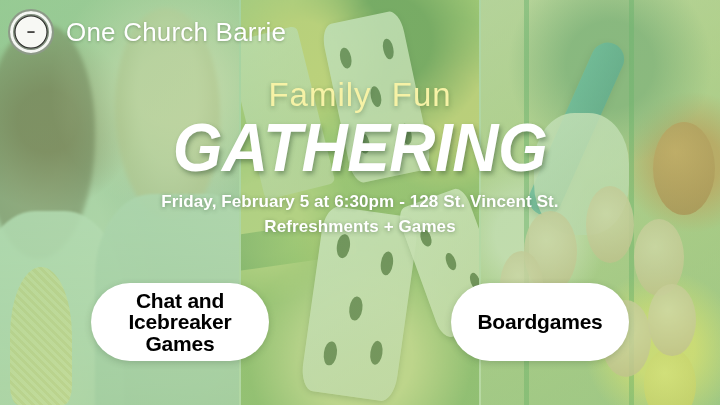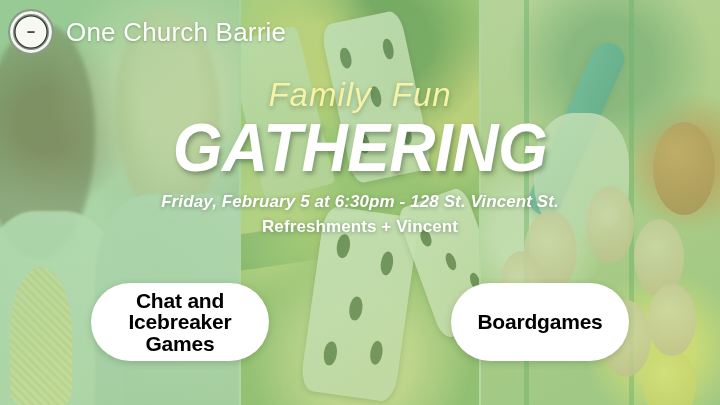--- a/index.html
+++ b/index.html
@@ -205,21 +205,20 @@
   .center {
     position: absolute;
     left: 0; right: 0;
     top: 78px;
     text-align: center;
     z-index: 6;
   }
   .familyfun {
     color: #f6f2a6;
     font-size: 33px;
-    font-style: italic;
     font-weight: 400;
     letter-spacing: 1px;
     word-spacing: 10px;
     line-height: 1;
     text-shadow: 0 2px 5px rgba(50,80,40,.38);
     margin: 0;
   }
   .gathering {
     color: #ffffff;
     font-size: 68px;
@@ -234,21 +233,20 @@
   .details {
     margin-top: 12px;
   }
   .line1 {
     color: #ffffff;
     font-size: 17px;
     font-weight: 600;
     letter-spacing: .1px;
     text-shadow: 0 1px 4px rgba(45,75,45,.45);
     margin: 0;
-    font-style: italic;
   }
   .line2 {
     color: #ffffff;
     font-size: 17px;
     font-weight: 600;
     letter-spacing: .1px;
     text-shadow: 0 1px 4px rgba(45,75,45,.45);
     margin: 5px 0 0 0;
   }
 
@@ -360,21 +358,21 @@
       </svg>
     </div>
     <div class="brand">One Church Barrie</div>
   </div>
 
   <div class="center">
     <p class="familyfun">Family  Fun</p>
     <p class="gathering">GATHERING</p>
     <div class="details">
       <p class="line1">Friday, February 5 at 6:30pm - 128 St. Vincent St.</p>
-      <p class="line2">Refreshments + Vincent</p>
+      <p class="line2">Refreshments + Games</p>
     </div>
   </div>
 
   <div class="pills">
     <div class="pillcell">
       <div class="pill">Chat and
 Icebreaker
 Games</div>
     </div>
     <div class="pillcell">

